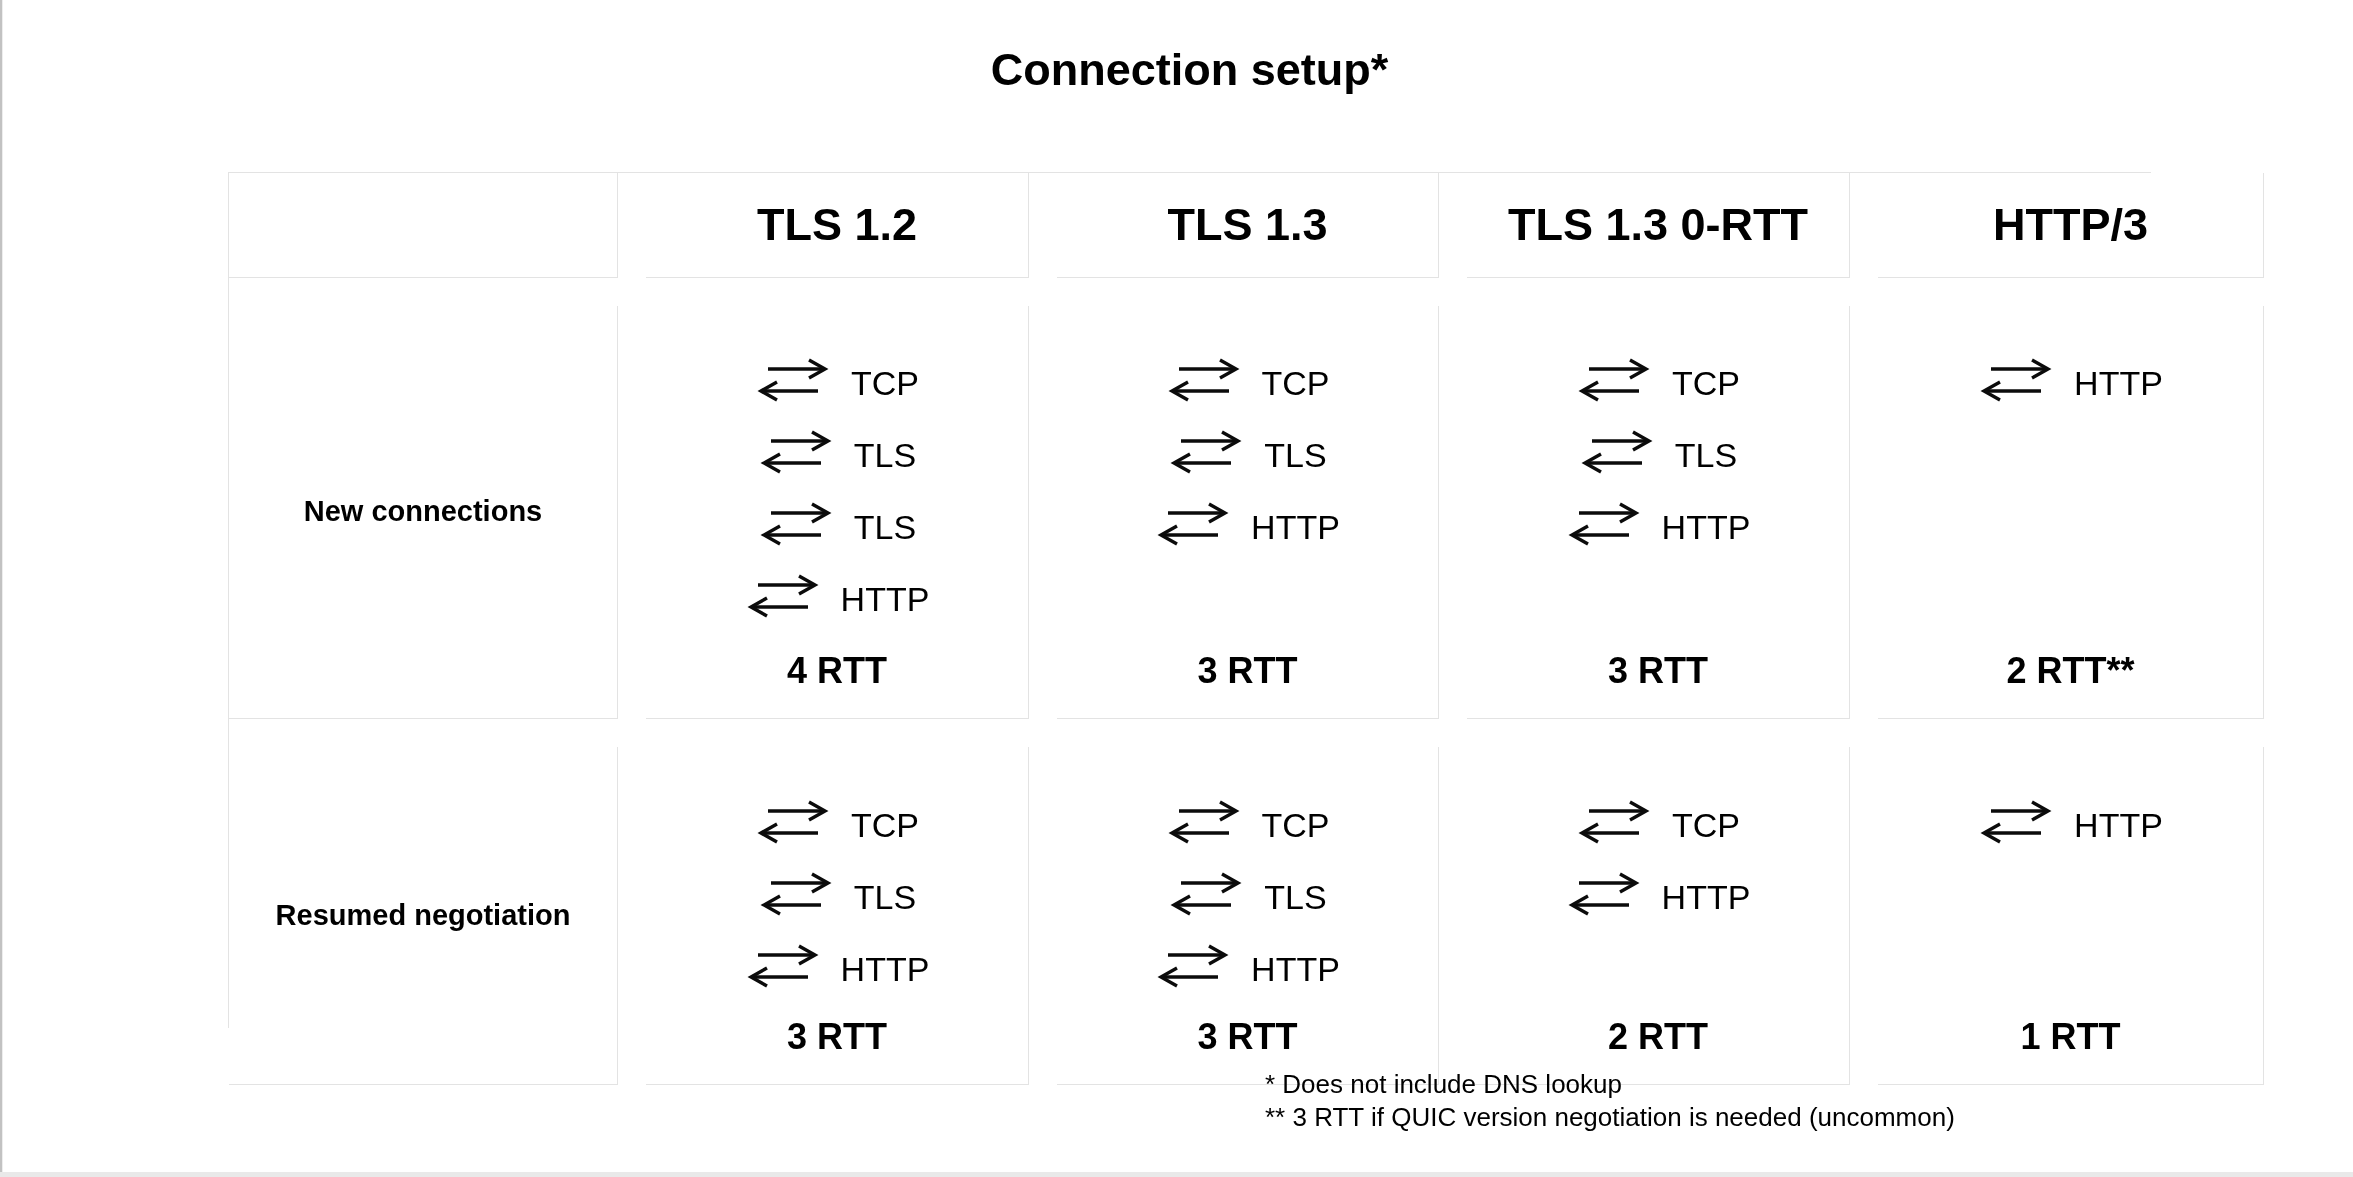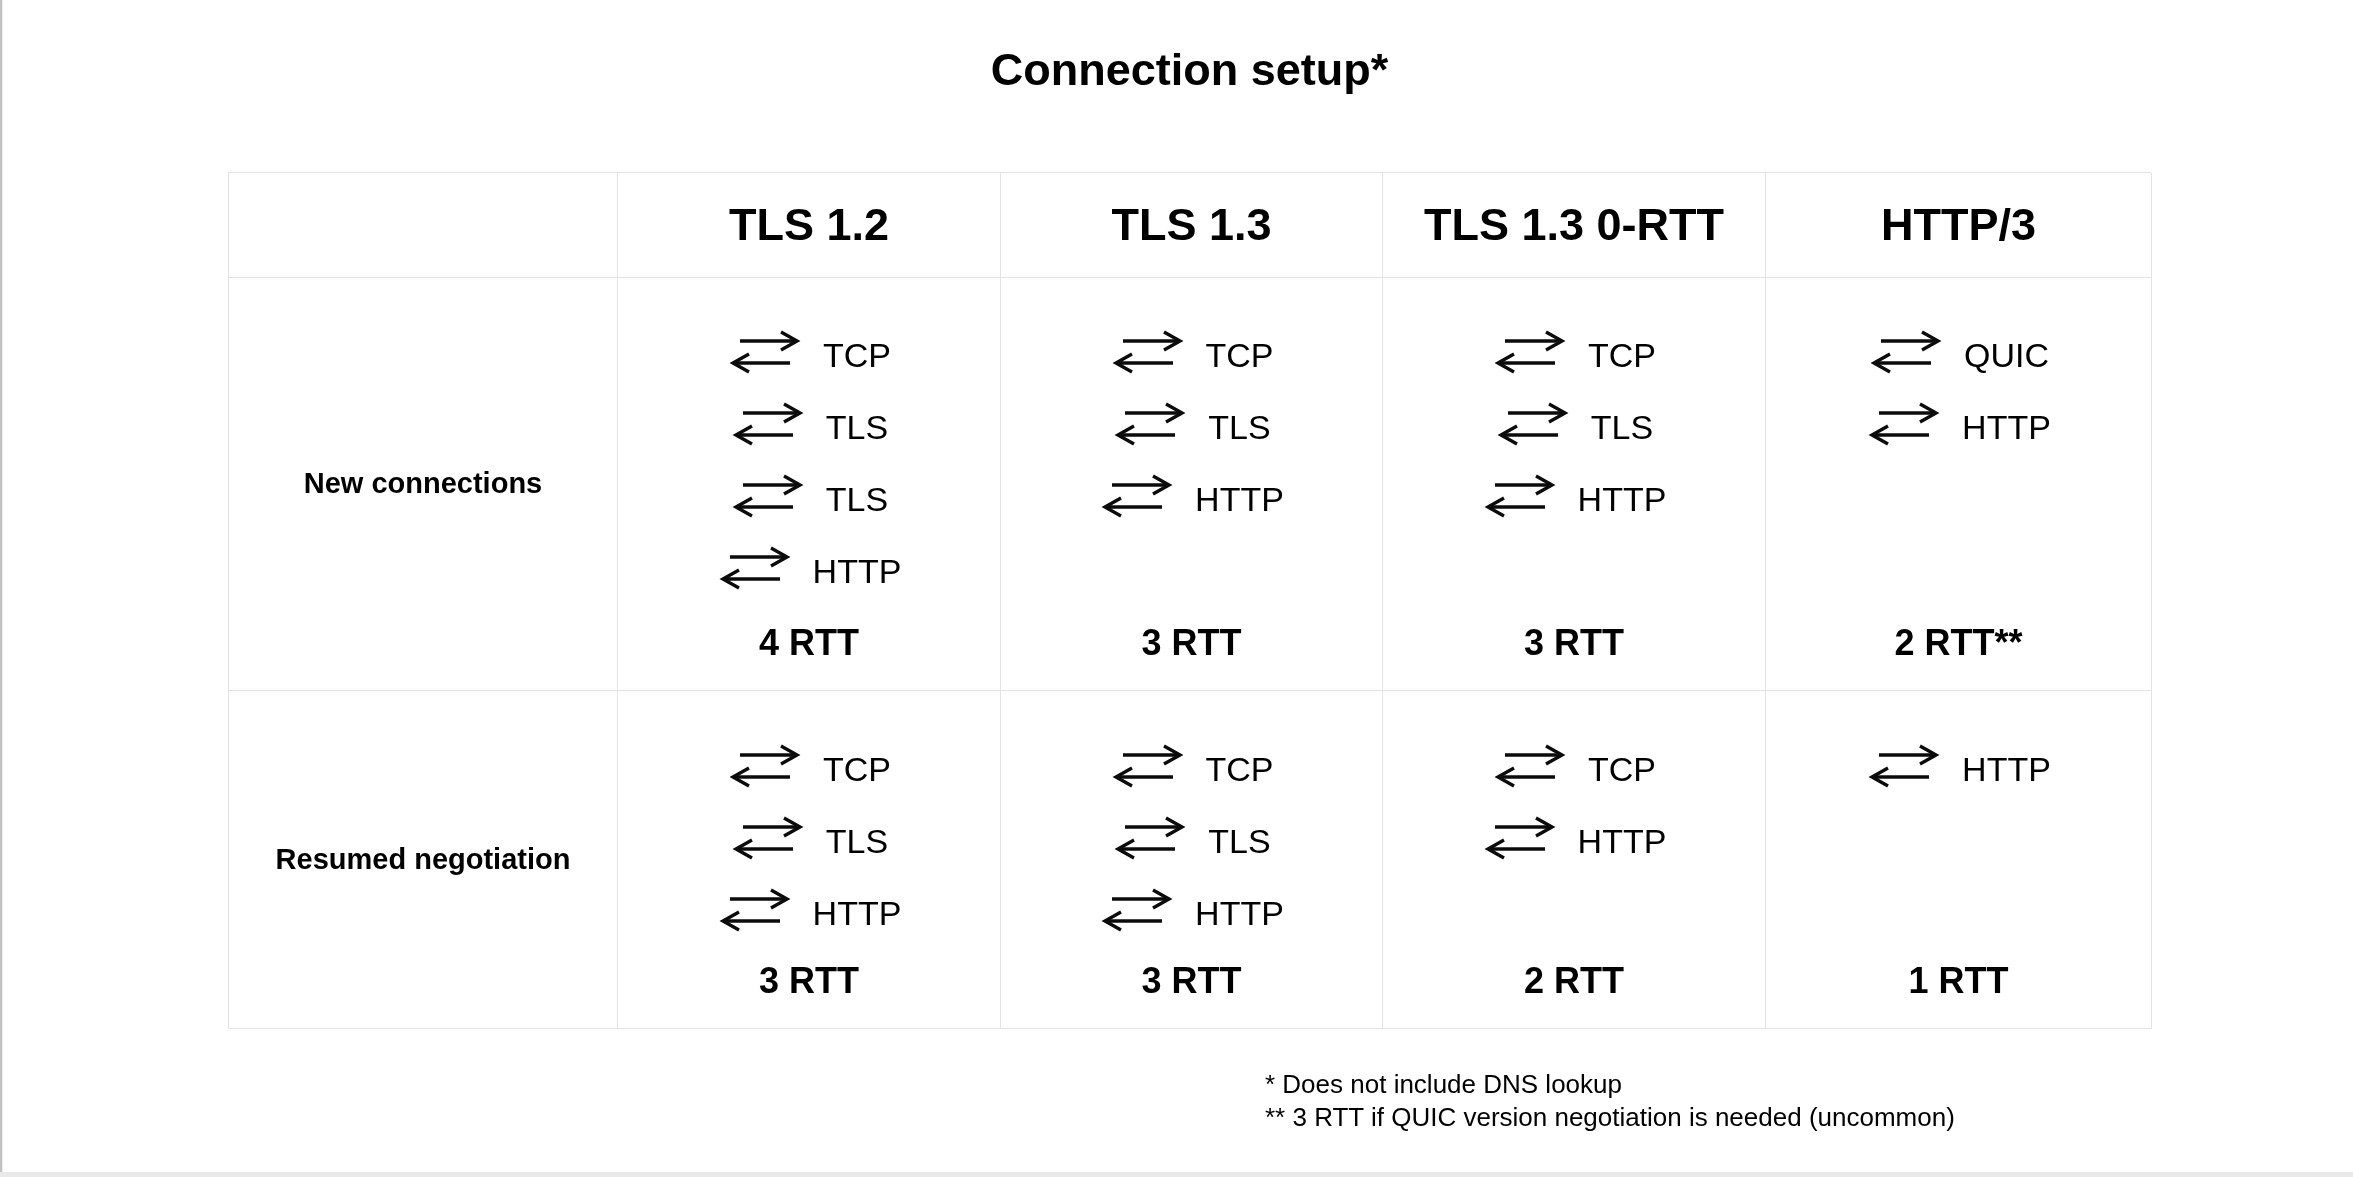--- a/index.html
+++ b/index.html
@@ -28,20 +28,21 @@
     display:flex; align-items:center; justify-content:center;
     font-size:45px; font-weight:700; letter-spacing:0px;
   }
   .proto-table {
     position:absolute; left:228px; top:172px; width:1923px; height:856px;
     display:grid;
     grid-template-columns:389px 383px 382px 383px 386px;
     grid-template-rows:105px 413px 338px;
     border-top:1px solid #e3e3e3;
     border-left:1px solid #e3e3e3;
+    gap:28px;
   }
   .cell {
     border-right:1px solid #e3e3e3;
     border-bottom:1px solid #e3e3e3;
     position:relative;
     background:#fff;
   }
   .head-cell {
     display:flex; align-items:center; justify-content:center;
     font-size:45px; font-weight:700;
@@ -224,31 +225,20 @@
     <div class="steps">
       <div class="step">
         <span class="rt-icon">
             <svg viewBox="0 0 76 46">
               <path d="M13 12 H69"></path>
               <path d="M54 3 L70 12 L54 21"></path>
               <path d="M63 34 H7"></path>
               <path d="M22 25 L6 34 L22 43"></path>
             </svg>
           </span>
-        <span class="step-label">QUIC</span>
-      </div>
-      <div class="step">
-        <span class="rt-icon">
-            <svg viewBox="0 0 76 46">
-              <path d="M13 12 H69"></path>
-              <path d="M54 3 L70 12 L54 21"></path>
-              <path d="M63 34 H7"></path>
-              <path d="M22 25 L6 34 L22 43"></path>
-            </svg>
-          </span>
         <span class="step-label">HTTP</span>
       </div>
     </div>
     <div class="rtt">2 RTT**</div>
   </div>
 
   <div class="cell rowlabel-cell row-resumed">Resumed negotiation</div>
 
   <div class="cell row-resumed">
     <div class="steps">

